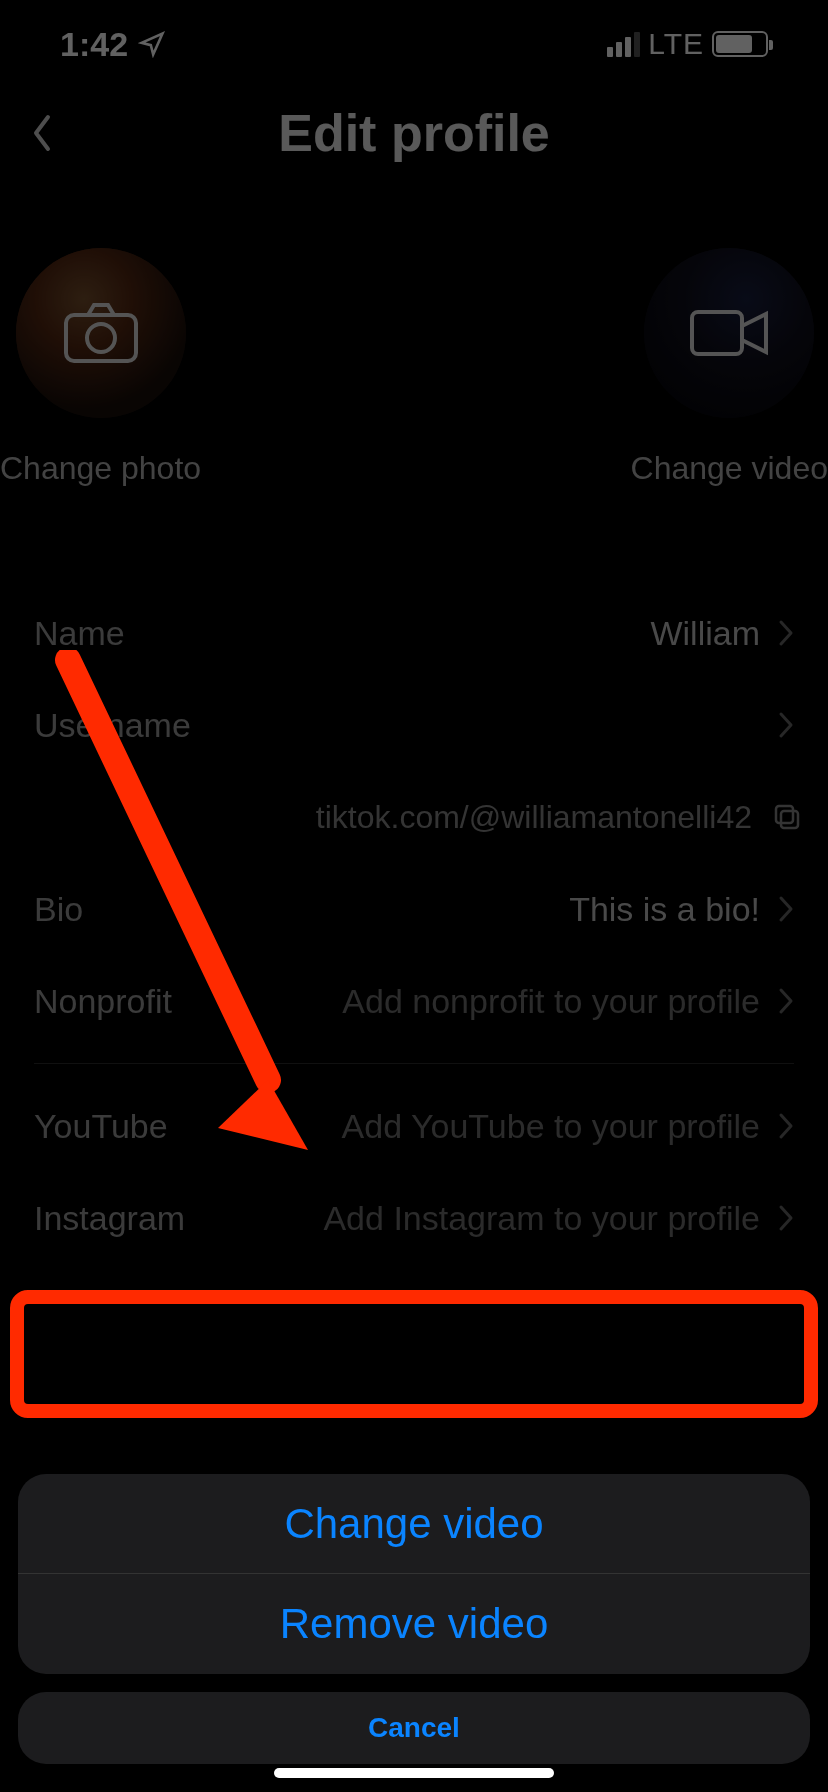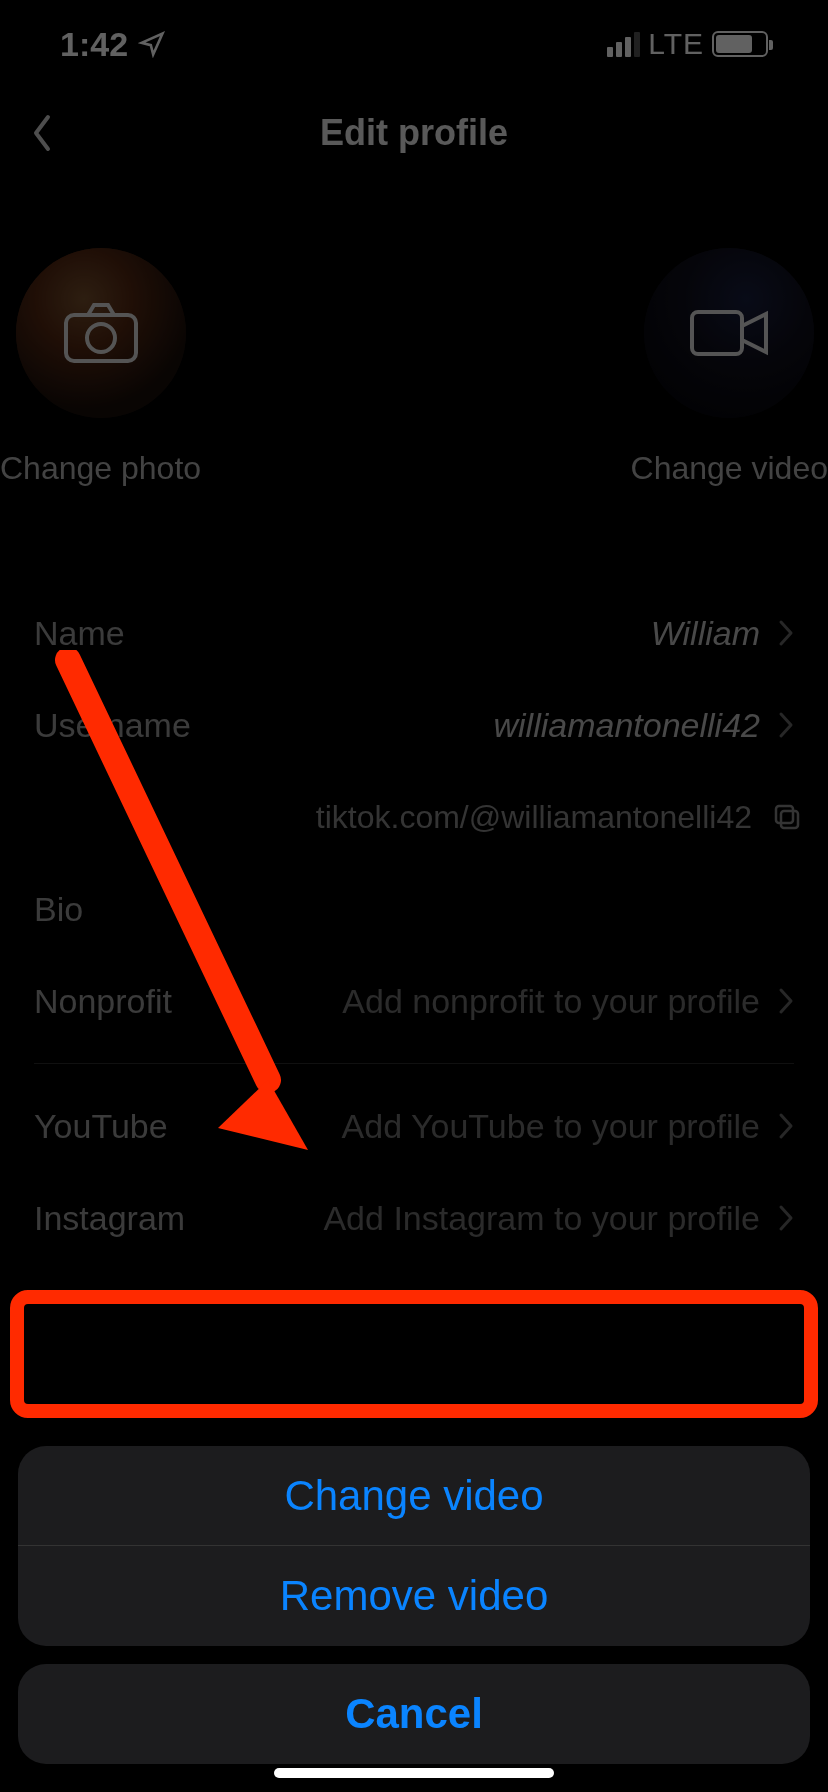--- a/index.html
+++ b/index.html
@@ -19,51 +19,51 @@
   .signal-bars span:nth-child(2){height:15px}
   .signal-bars span:nth-child(3){height:20px}
   .signal-bars span:nth-child(4){height:25px; background:#555}
   .lte { font-size: 30px; font-weight: 500; letter-spacing: 1px; }
   .battery { width: 56px; height: 26px; border: 2.5px solid #fff; border-radius: 6px; position: relative; }
   .battery::after { content:""; position:absolute; right:-7px; top:7px; width:4px; height:10px; background:#fff; border-radius:0 2px 2px 0; }
   .battery-fill { position:absolute; left:2px; top:2px; bottom:2px; width:70%; background:#fff; border-radius:3px; }
 
   
   .nav { display:flex; align-items:center; justify-content:center; position:relative; height:90px; }
-  .nav-title { font-size: 36px; font-weight:600; color:#e9e9e9; }
+  .nav-title { font-size: 52px; font-weight:600; color:#e9e9e9; }
   .back { position:absolute; left:30px; top:50%; transform:translateY(-50%); }
 
   
   .media-row { display:flex; justify-content:space-between; gap:110px; margin-top:70px; }
   .media-item { display:flex; flex-direction:column; align-items:center; gap:32px; }
   .circle { width:170px; height:170px; border-radius:50%; display:flex; align-items:center; justify-content:center; position:relative; overflow:hidden; }
   .circle.photo { background: radial-gradient(circle at 40% 30%, #d89050 0%, #9a4820 30%, #2c1810 70%); }
   .circle.video { background: radial-gradient(circle at 60% 30%, #2a3570 0%, #1a1a30 40%, #0a0a15 80%); }
   .circle .overlay-dark { position:absolute; inset:0; background:rgba(0,0,0,0.45); }
   .circle svg { position:relative; z-index:1; }
   .media-label { font-size:32px; color:#b0b0b0; }
 
   
   .rows { margin-top:100px; }
   .row { display:flex; align-items:center; justify-content:space-between; padding:0 34px; height:92px;text-align:right; }
   .row-label { font-size:34px; color:#9a9a9a; }
   .row-right { display:flex; align-items:center; gap:18px; }
-  .row-value { font-size:34px; color:#bfbfbf;font-style:italic; }
+  .row-value { font-size:34px; color:#bfbfbf; }
   .row-placeholder { font-size:34px; color:#707070; }
   .chev { flex-shrink:0; }
   .link-row { display:flex; align-items:center; justify-content:flex-end; gap:20px; padding:0 26px; height:92px; }
   .link-text { font-size:32px; color:#888; }
   .divider { height:1px; background:#2a2a2a; margin:16px 34px; }
 
   
   .sheet-wrap { position:absolute; left:0; right:0; bottom:0; padding: 0 18px 28px 18px; }
   .sheet { background:#1c1c1e; border-radius:28px; overflow:hidden; }
   .sheet-btn { height:100px; display:flex; align-items:center; justify-content:center; font-size:42px; color:#0a84ff; border-bottom:1px solid #333; }
   .sheet-btn:last-child { border-bottom:none; }
-  .cancel { margin-top:18px; background:#1c1c1e; border-radius:28px; height:100px; display:flex; align-items:center; justify-content:center; font-size:42px; color:#0a84ff; font-weight:600; }
+  .cancel { margin-top:18px; background:#1c1c1e; border-radius:28px; height:72px; display:flex; align-items:center; justify-content:center; font-size:28px; color:#0a84ff; font-weight:600; }
 
   
   .arrow-svg { position:absolute; left:48px; top:650px; z-index:20; pointer-events:none; }
   .highlight { position:absolute; border:14px solid #ff2a00; border-radius:18px; z-index:21; pointer-events:none; }
 
   
   .home-indicator { position:absolute; bottom:14px; left:50%; transform:translateX(-50%); width:280px; height:10px; background:#fff; border-radius:5px; z-index:30; }
 </style>
 </head>
 <body>
@@ -131,37 +131,42 @@
           <span class="row-value">William</span>
           <svg class="chev" width="16" height="28" viewBox="0 0 16 28" fill="none" stroke="#666" stroke-width="3" stroke-linecap="round" stroke-linejoin="round">
               <polyline points="3,3 13,14 3,25"></polyline>
             </svg>
         </div>
       </div>
 
       <div class="row">
         <span class="row-label">Username</span>
         <div class="row-right">
-          <span class="row-value">williamantonelli42</span>
           <svg class="chev" width="16" height="28" viewBox="0 0 16 28" fill="none" stroke="#666" stroke-width="3" stroke-linecap="round" stroke-linejoin="round">
               <polyline points="3,3 13,14 3,25"></polyline>
             </svg>
         </div>
       </div>
 
       <div class="link-row">
         <span class="link-text">tiktok.com/@williamantonelli42</span>
         <svg width="30" height="30" viewBox="0 0 30 30" fill="none" stroke="#888" stroke-width="2.5">
           <rect x="9" y="9" width="17" height="17" rx="3"></rect>
           <rect x="4" y="4" width="17" height="17" rx="3"></rect>
         </svg>
       </div>
 
       <div class="row">
         <span class="row-label">Bio</span>
+        <div class="row-right">
+          <span class="row-value">This is a bio!</span>
+          <svg class="chev" width="16" height="28" viewBox="0 0 16 28" fill="none" stroke="#666" stroke-width="3" stroke-linecap="round" stroke-linejoin="round">
+              <polyline points="3,3 13,14 3,25"></polyline>
+            </svg>
+        </div>
       </div>
 
       <div class="row">
         <span class="row-label">Nonprofit</span>
         <div class="row-right">
           <span class="row-placeholder">Add nonprofit to your profile</span>
           <svg class="chev" width="16" height="28" viewBox="0 0 16 28" fill="none" stroke="#666" stroke-width="3" stroke-linecap="round" stroke-linejoin="round">
               <polyline points="3,3 13,14 3,25"></polyline>
             </svg>
         </div>

